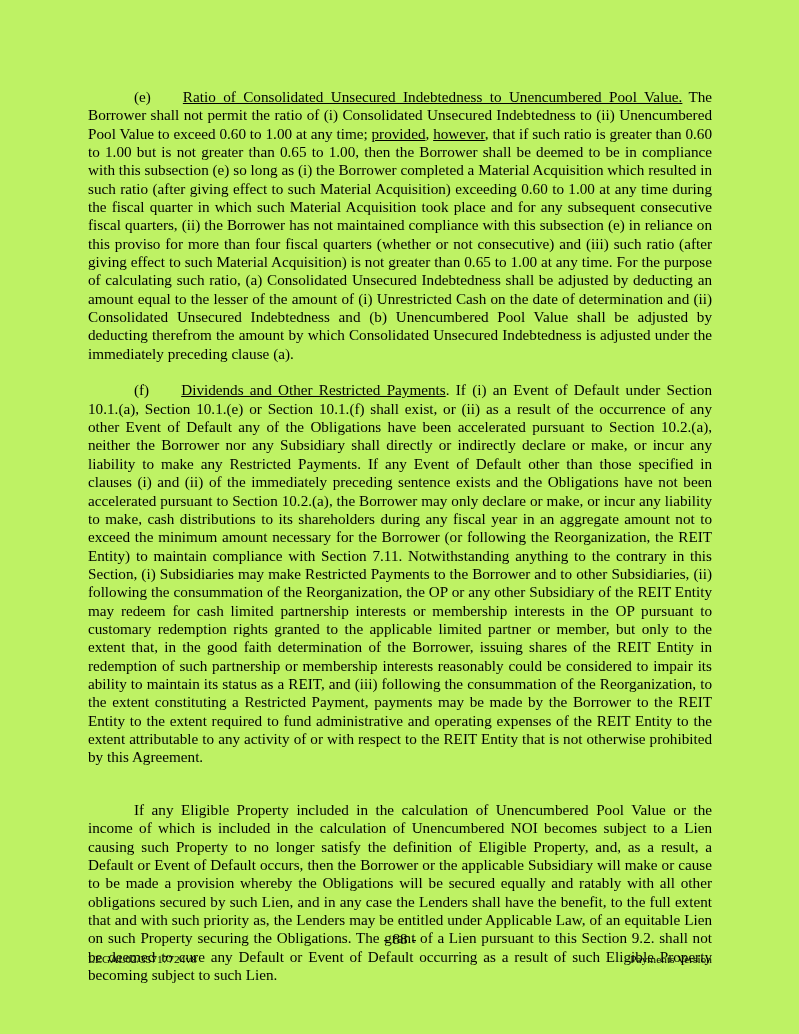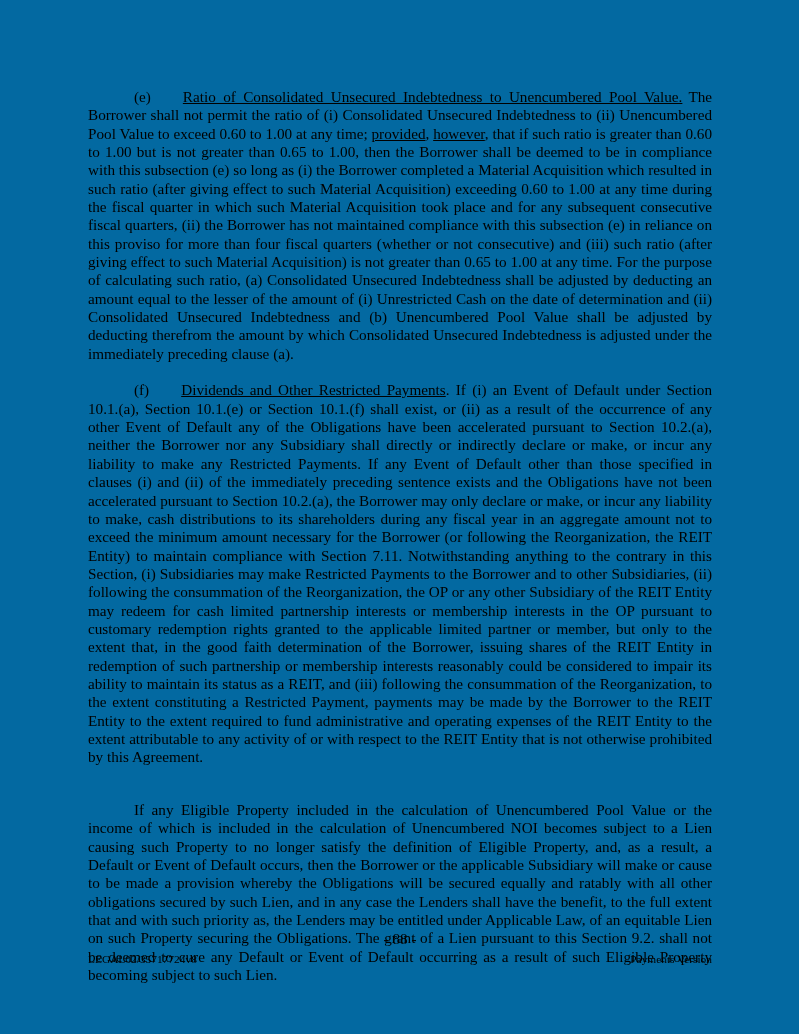--- a/index.html
+++ b/index.html
@@ -10,21 +10,21 @@
   }
   body {
     font-family: "Liberation Serif", "DejaVu Serif", serif;
     color: #000000;
   }
   .page {
     position: relative;
     width: 799px;
     height: 1034px;
     margin: 0 auto;
-    background: #0369a1;
+    background: #bef264;
     overflow: hidden;
     box-sizing: border-box;
   }
   .content {
     position: absolute;
     left: 88px;
     top: 88px;
     width: 624px;
   }
   p.body-par {

